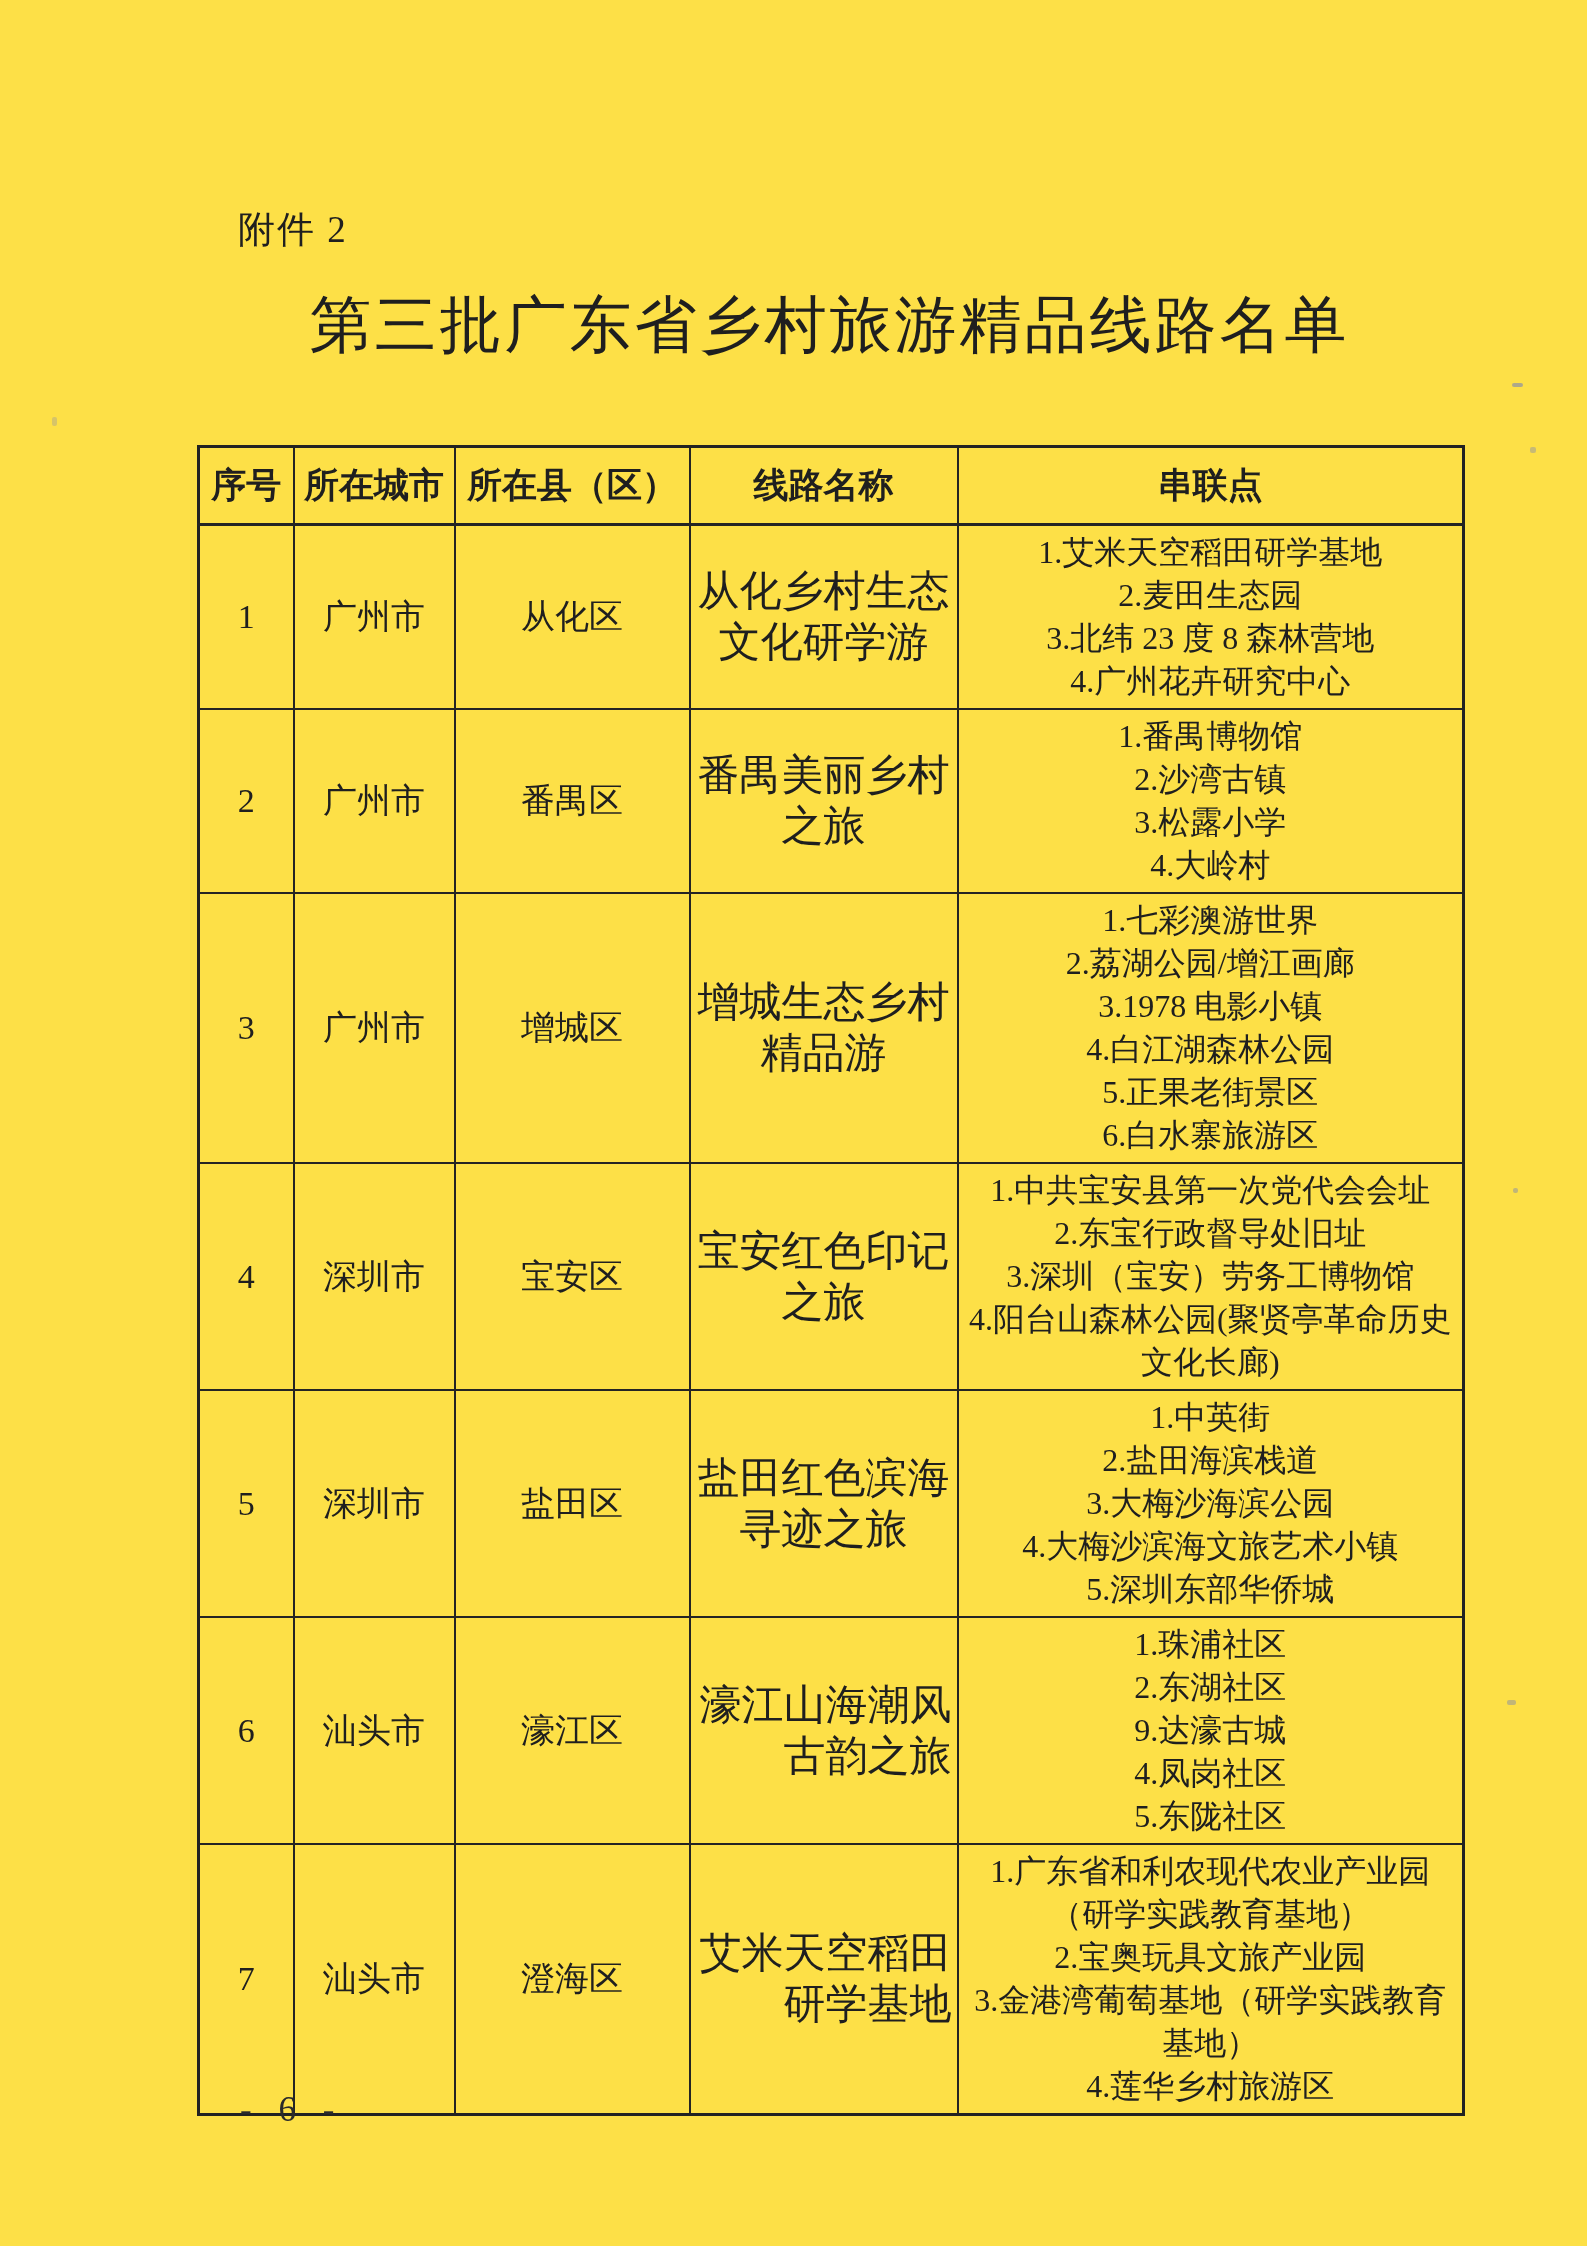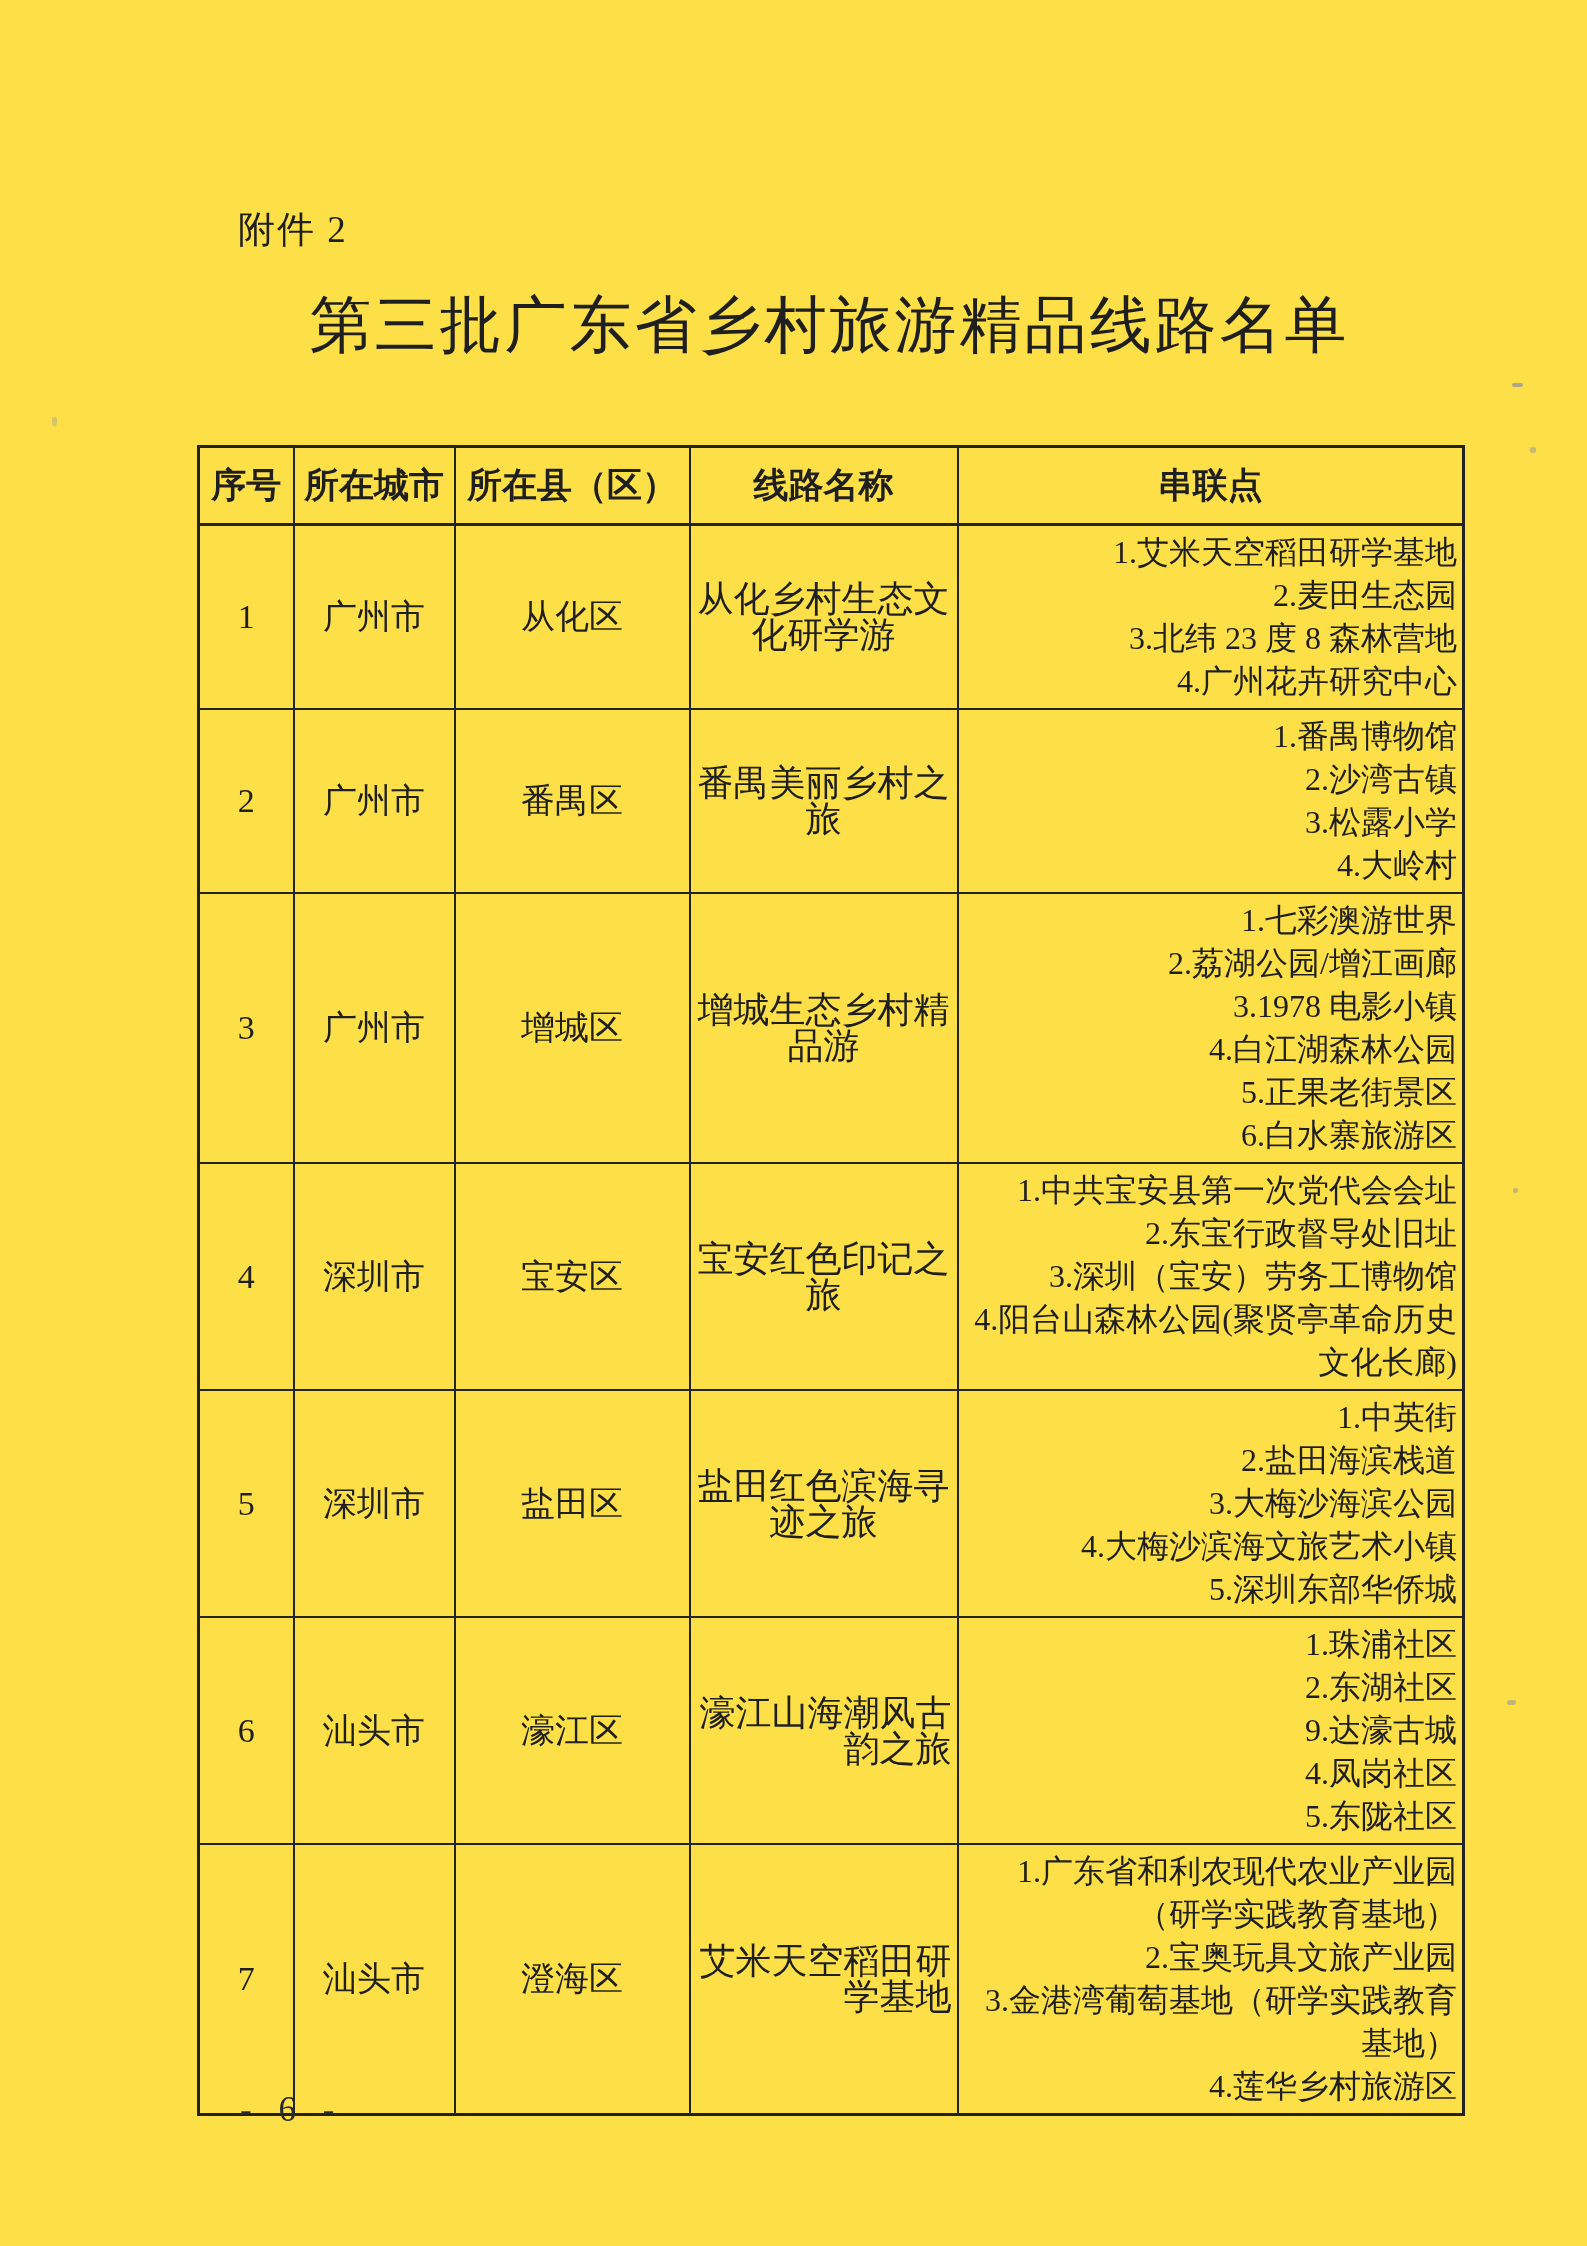--- a/index.html
+++ b/index.html
@@ -46,31 +46,31 @@
     text-align:center;
     vertical-align:middle;
     border-bottom-width:3px;
   }
   td.c{
     font-size:34px;
     text-align:center;
     vertical-align:middle;
   }
   td.route{
-    font-size:36px;
-    line-height:36px;
+    font-size:42px;
+    line-height:51px;
     text-align:center;
     vertical-align:middle;
     padding:0 4px;
   }
   td.route.left{text-align:right;}
   td.points{
     font-size:32px;
     line-height:43px;
-    text-align:right;
+    text-align:center;
     vertical-align:middle;
     padding:2px 4px 2px 8px;
   }
   tr.r1{height:172px;}
   tr.r2{height:175px;}
   tr.r3{height:252px;}
   tr.r4{height:215px;}
   tr.r5{height:214px;}
   tr.r6{height:215px;}
   tr.r7{height:253px;}

